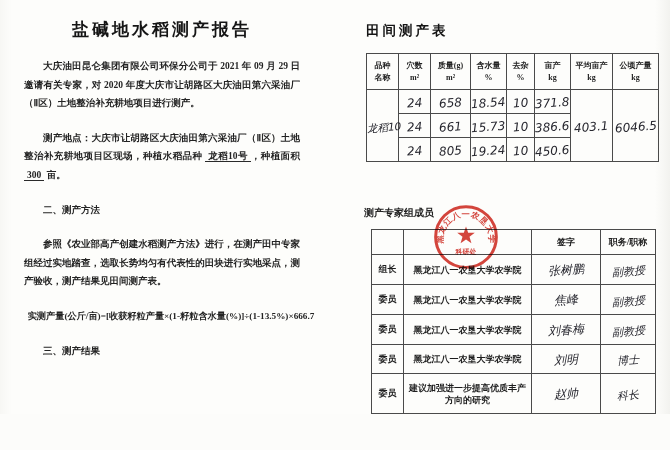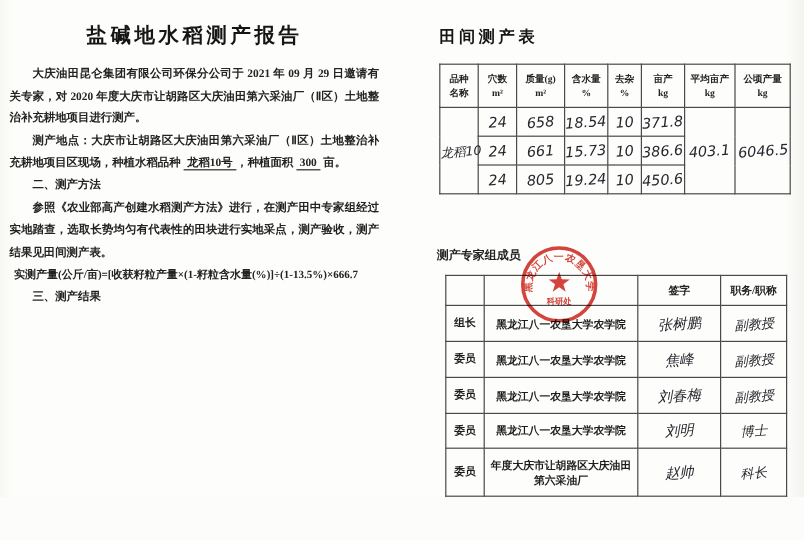--- a/index.html
+++ b/index.html
@@ -11,21 +11,21 @@
   }
   .canvas { position:relative; width:670px; height:414px; background:linear-gradient(90deg,#f7f7f4 0px,#fdfdfb 12px,#fdfdfb 655px,#f2f2ef 670px); }
 
   
   .page-left { position:absolute; left:8px; top:4px; width:308px; }
   .doc-title {
     text-align:center; font-size:17px; font-weight:bold;
     letter-spacing:3px; margin:14px 0 12px 0; color:#151515;
   }
   .para, .heading, .formula {
-    font-size:9.5px; line-height:18.6px; margin:0;
+    font-size:9.5px; line-height:18.6px; margin:16px;
     text-align:justify; font-weight:600; color:#232323;
     text-indent:2em;
   }
   .heading { font-weight:700; }
   .formula { font-weight:700; text-indent:0.4em; white-space:nowrap; font-size:9.2px; }
   .fill-blank {
     font-weight:700; border-bottom:1.2px solid #2a2a2a; padding:0 3px;
   }
   .hand {
     font-family:"DejaVu Sans", sans-serif;
@@ -206,21 +206,21 @@
         <td><span class="hand hand-block hw-title">副教授</span></td>
       </tr>
       <tr style="height:29px">
         <td class="role-cell">委员</td>
         <td class="org-cell">黑龙江八一农垦大学农学院</td>
         <td><span class="hand hand-block hw-sign">刘明</span></td>
         <td><span class="hand hand-block hw-title">博士</span></td>
       </tr>
       <tr style="height:40px">
         <td class="role-cell">委员</td>
-        <td class="org-cell">年度大庆市让胡路区大庆油田第六采油厂</td>
+        <td class="org-cell">建议加强进一步提高优质丰产方向的研究</td>
         <td><span class="hand hand-block hw-sign">赵帅</span></td>
         <td><span class="hand hand-block hw-title">科长</span></td>
       </tr>
     </tbody>
       </table>
 
     <svg class="stamp" viewBox="0 0 100 100">
       <circle cx="50" cy="50" r="46" fill="none" stroke-width="4.5" stroke="#cf2b22"></circle>
       <defs>
         <path id="arcT" d="M 15 54 A 35 35 0 1 1 85 54" fill="none"></path>

